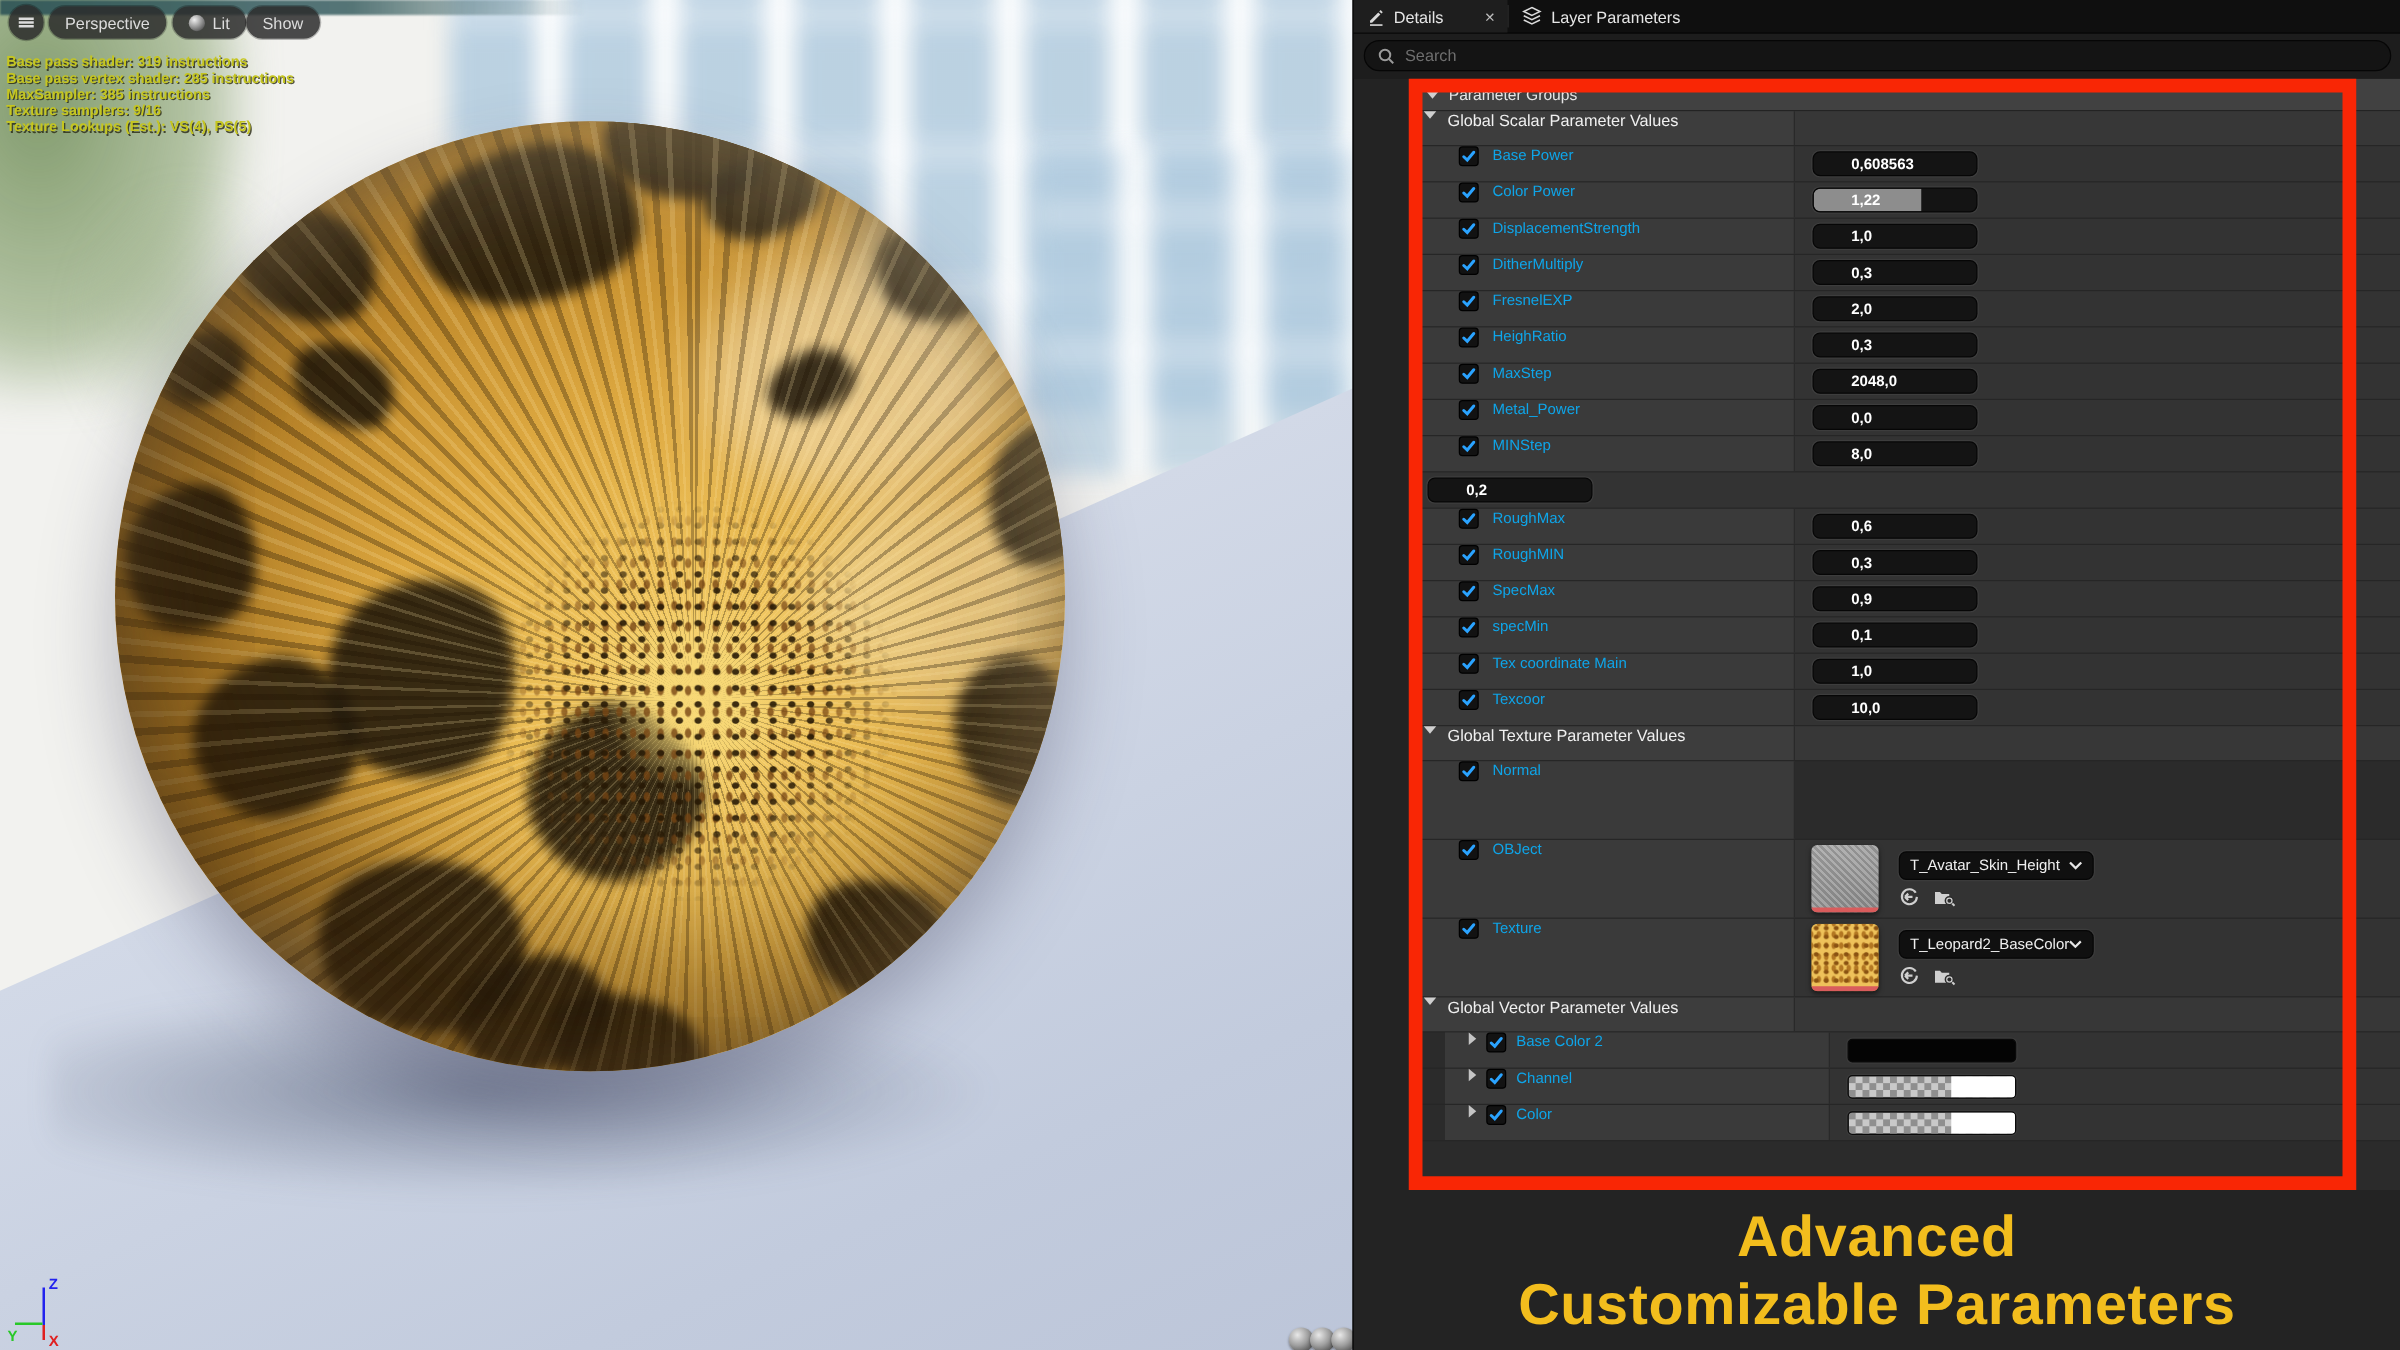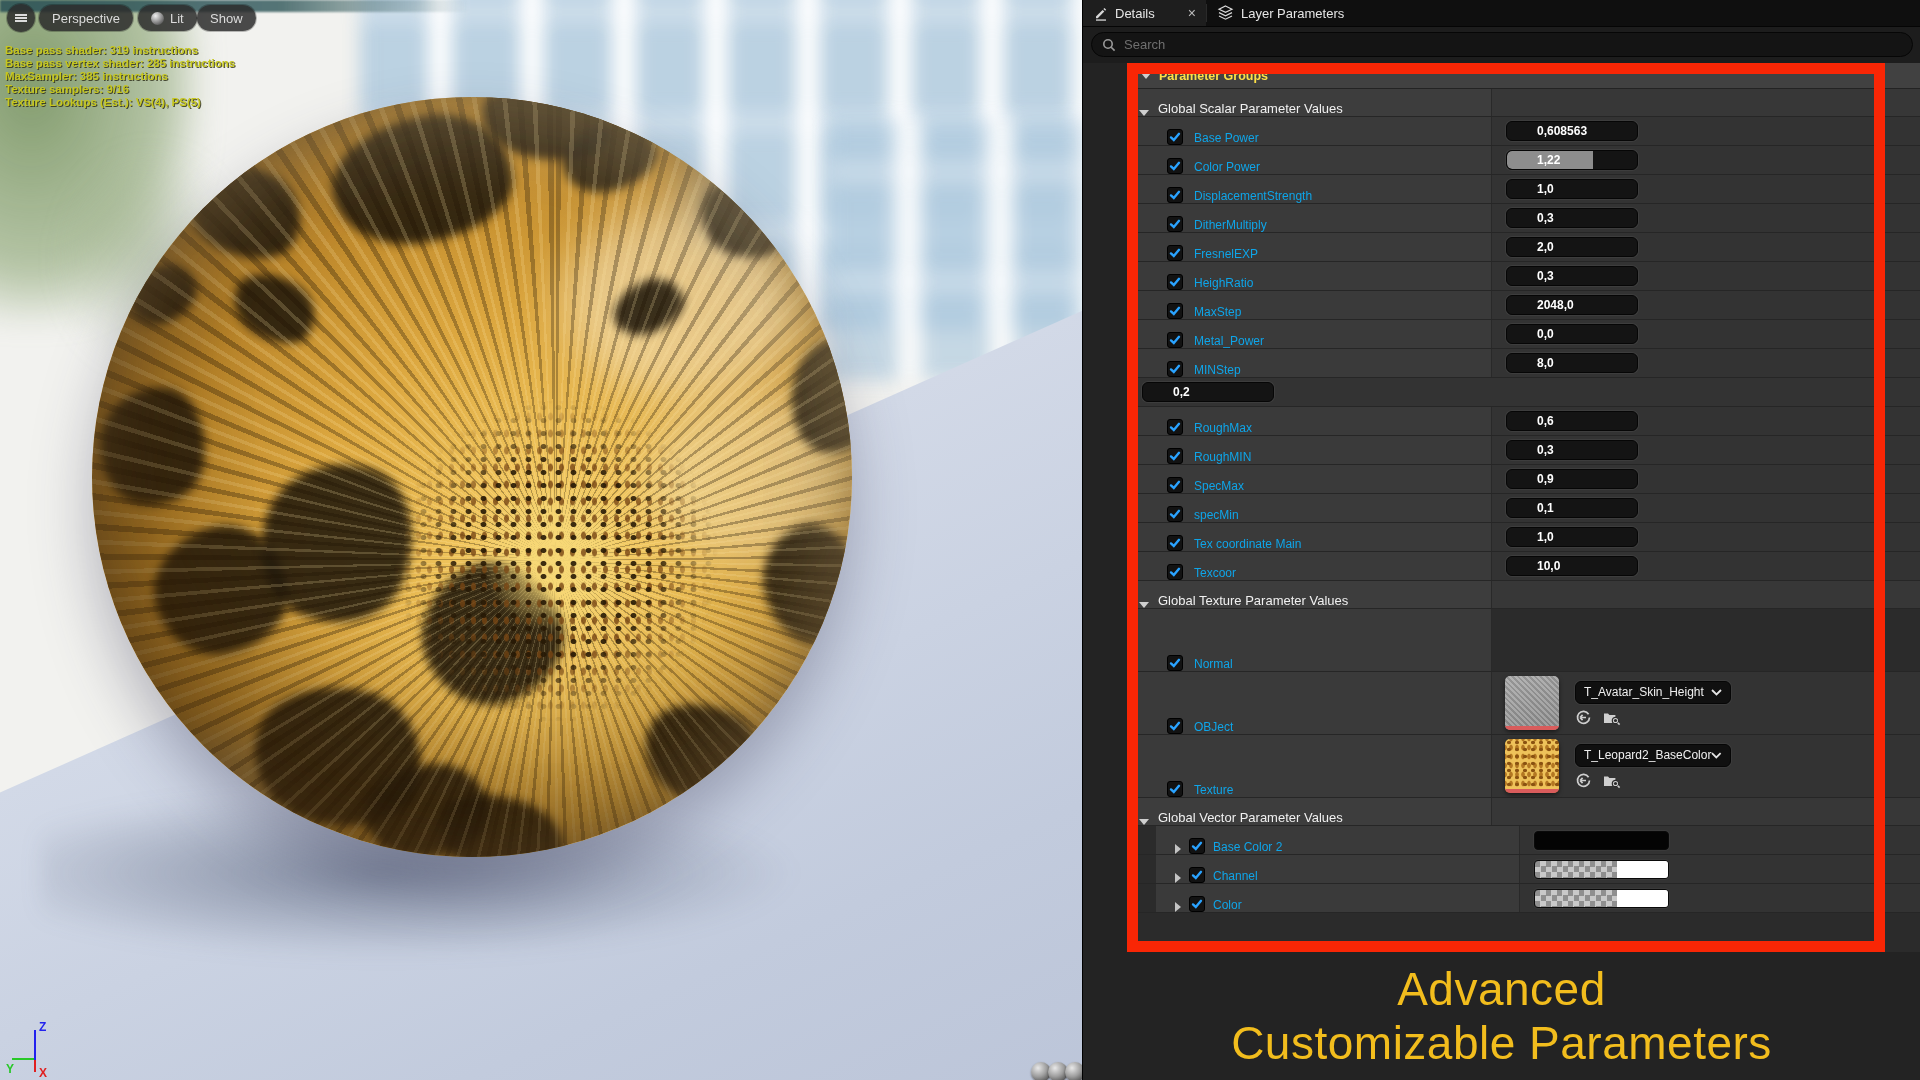--- a/index.html
+++ b/index.html
@@ -92,26 +92,26 @@
   .tab-sep { width:1px; background:#2a2a2a; margin:4px 0; }
   #searchrow { position:absolute; left:0; top:27px; width:838px; height:36px; background:#1d1d1d; }
   #searchbox { position:absolute; left:8px; top:5px; width:822px; height:25px; background:#141414;
     border:1px solid #060606; border-radius:13px; display:flex; align-items:center; gap:8px;
     padding:0 10px; color:#6f6f6f; font-size:13px; }
 
   
   #rows { position:absolute; left:45px; top:63px; width:793px; height:889px;
     background:#2b2b2b; overflow:hidden; }
   .row { position:relative; width:100%; display:flex; border-bottom:1px solid #262626; }
-  .cell-name { position:relative; width:364px; background:#3a3a3a; display:flex;
-    align-items:flex-end; border-right:1px solid #292929; }
+  .cell-name { position:relative; width:308px; background:#3a3a3a; display:flex;
+    align-items:flex-start; border-right:1px solid #292929; }
   .cell-val { position:relative; flex:1; background:#333333; display:flex; align-items:center; }
   .row.cat  { height:26px; background:#414141; align-items:center; padding-left:13px; gap:8px;
               border-bottom:1px solid #232323; }
-  .row.cat .lbl { color:#fde047; font-weight:bold; font-size:12.5px; }
+  .row.cat .lbl { color:#e5e5e5; font-weight:normal; font-size:12.5px; }
   .row.sect { height:28px; }
   .row.sect .cell-name { padding-left:11px; gap:9px; background:#3d3d3d; }
   .row.sect .cell-val { background:#373737; }
   .row.sect .lbl { color:#f0f0f0; font-size:13px; }
   .row.param { height:29px; }
   .row.tex   { height:63px; }
   .tri-down { width:0; height:0; border-left:5px solid transparent;
     border-right:5px solid transparent; border-top:6px solid #cfcfcf; }
   .tri-right { width:0; height:0; border-top:5px solid transparent;
     border-bottom:5px solid transparent; border-left:6px solid #c4c4c4; }
@@ -151,21 +151,21 @@
     background-size:11px 11px; }
   .swatch.checker::after { content:""; position:absolute; top:0; bottom:0; right:0; width:38%;
     background:#fff; }
   
   #red-rect { position:absolute; left:1127px; top:63px; width:758px; height:889px;
     border:11px solid #f92605; pointer-events:none; }
   
   #caption { position:absolute; left:1083px; top:952px; width:837px; height:128px;
     background:#232323; display:flex; flex-direction:column; align-items:center;
     justify-content:center; line-height:54px; }
-  #caption div { color:#f2bd1d; font-size:46px; font-weight:normal; letter-spacing:.5px; }
+  #caption div { color:#f2bd1d; font-size:46px; font-weight:bold; letter-spacing:.5px; }
 
   svg { display:block; }
 </style>
 </head>
 <body>
 
 <div id="viewport">
   <div id="backdrop">
     <div class="win-grid" id="win-a"></div>
     <div class="win-grid" id="win-b"></div>

